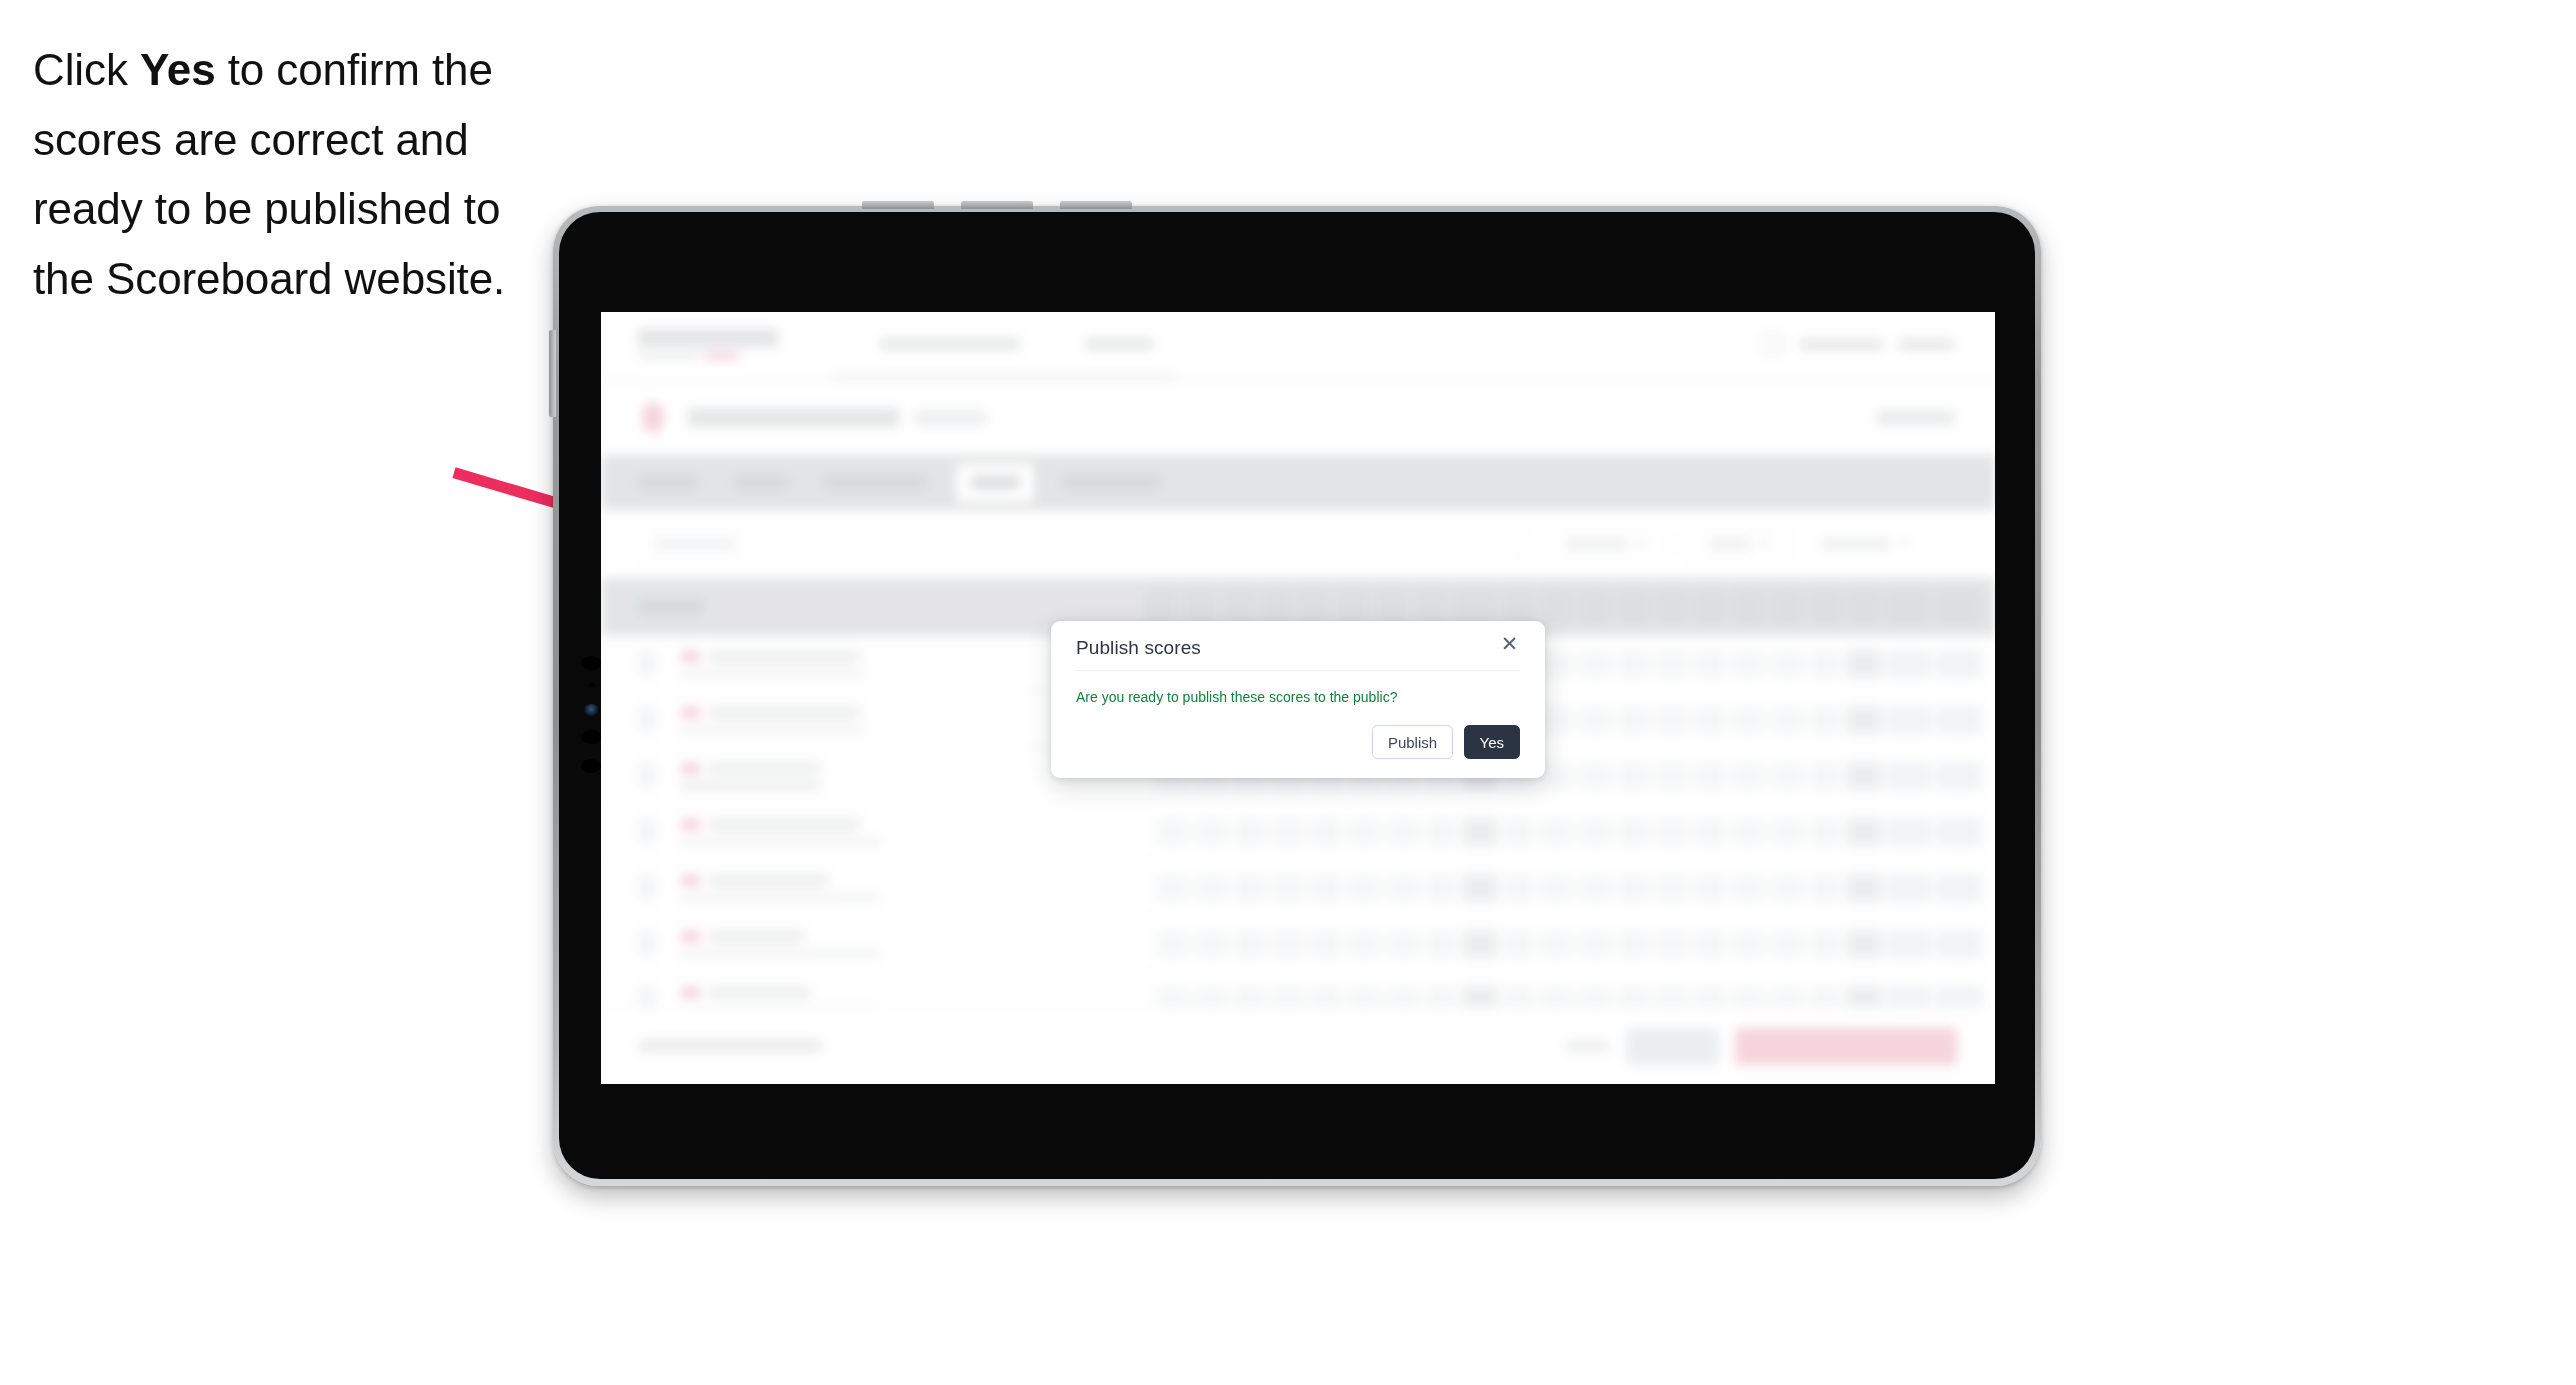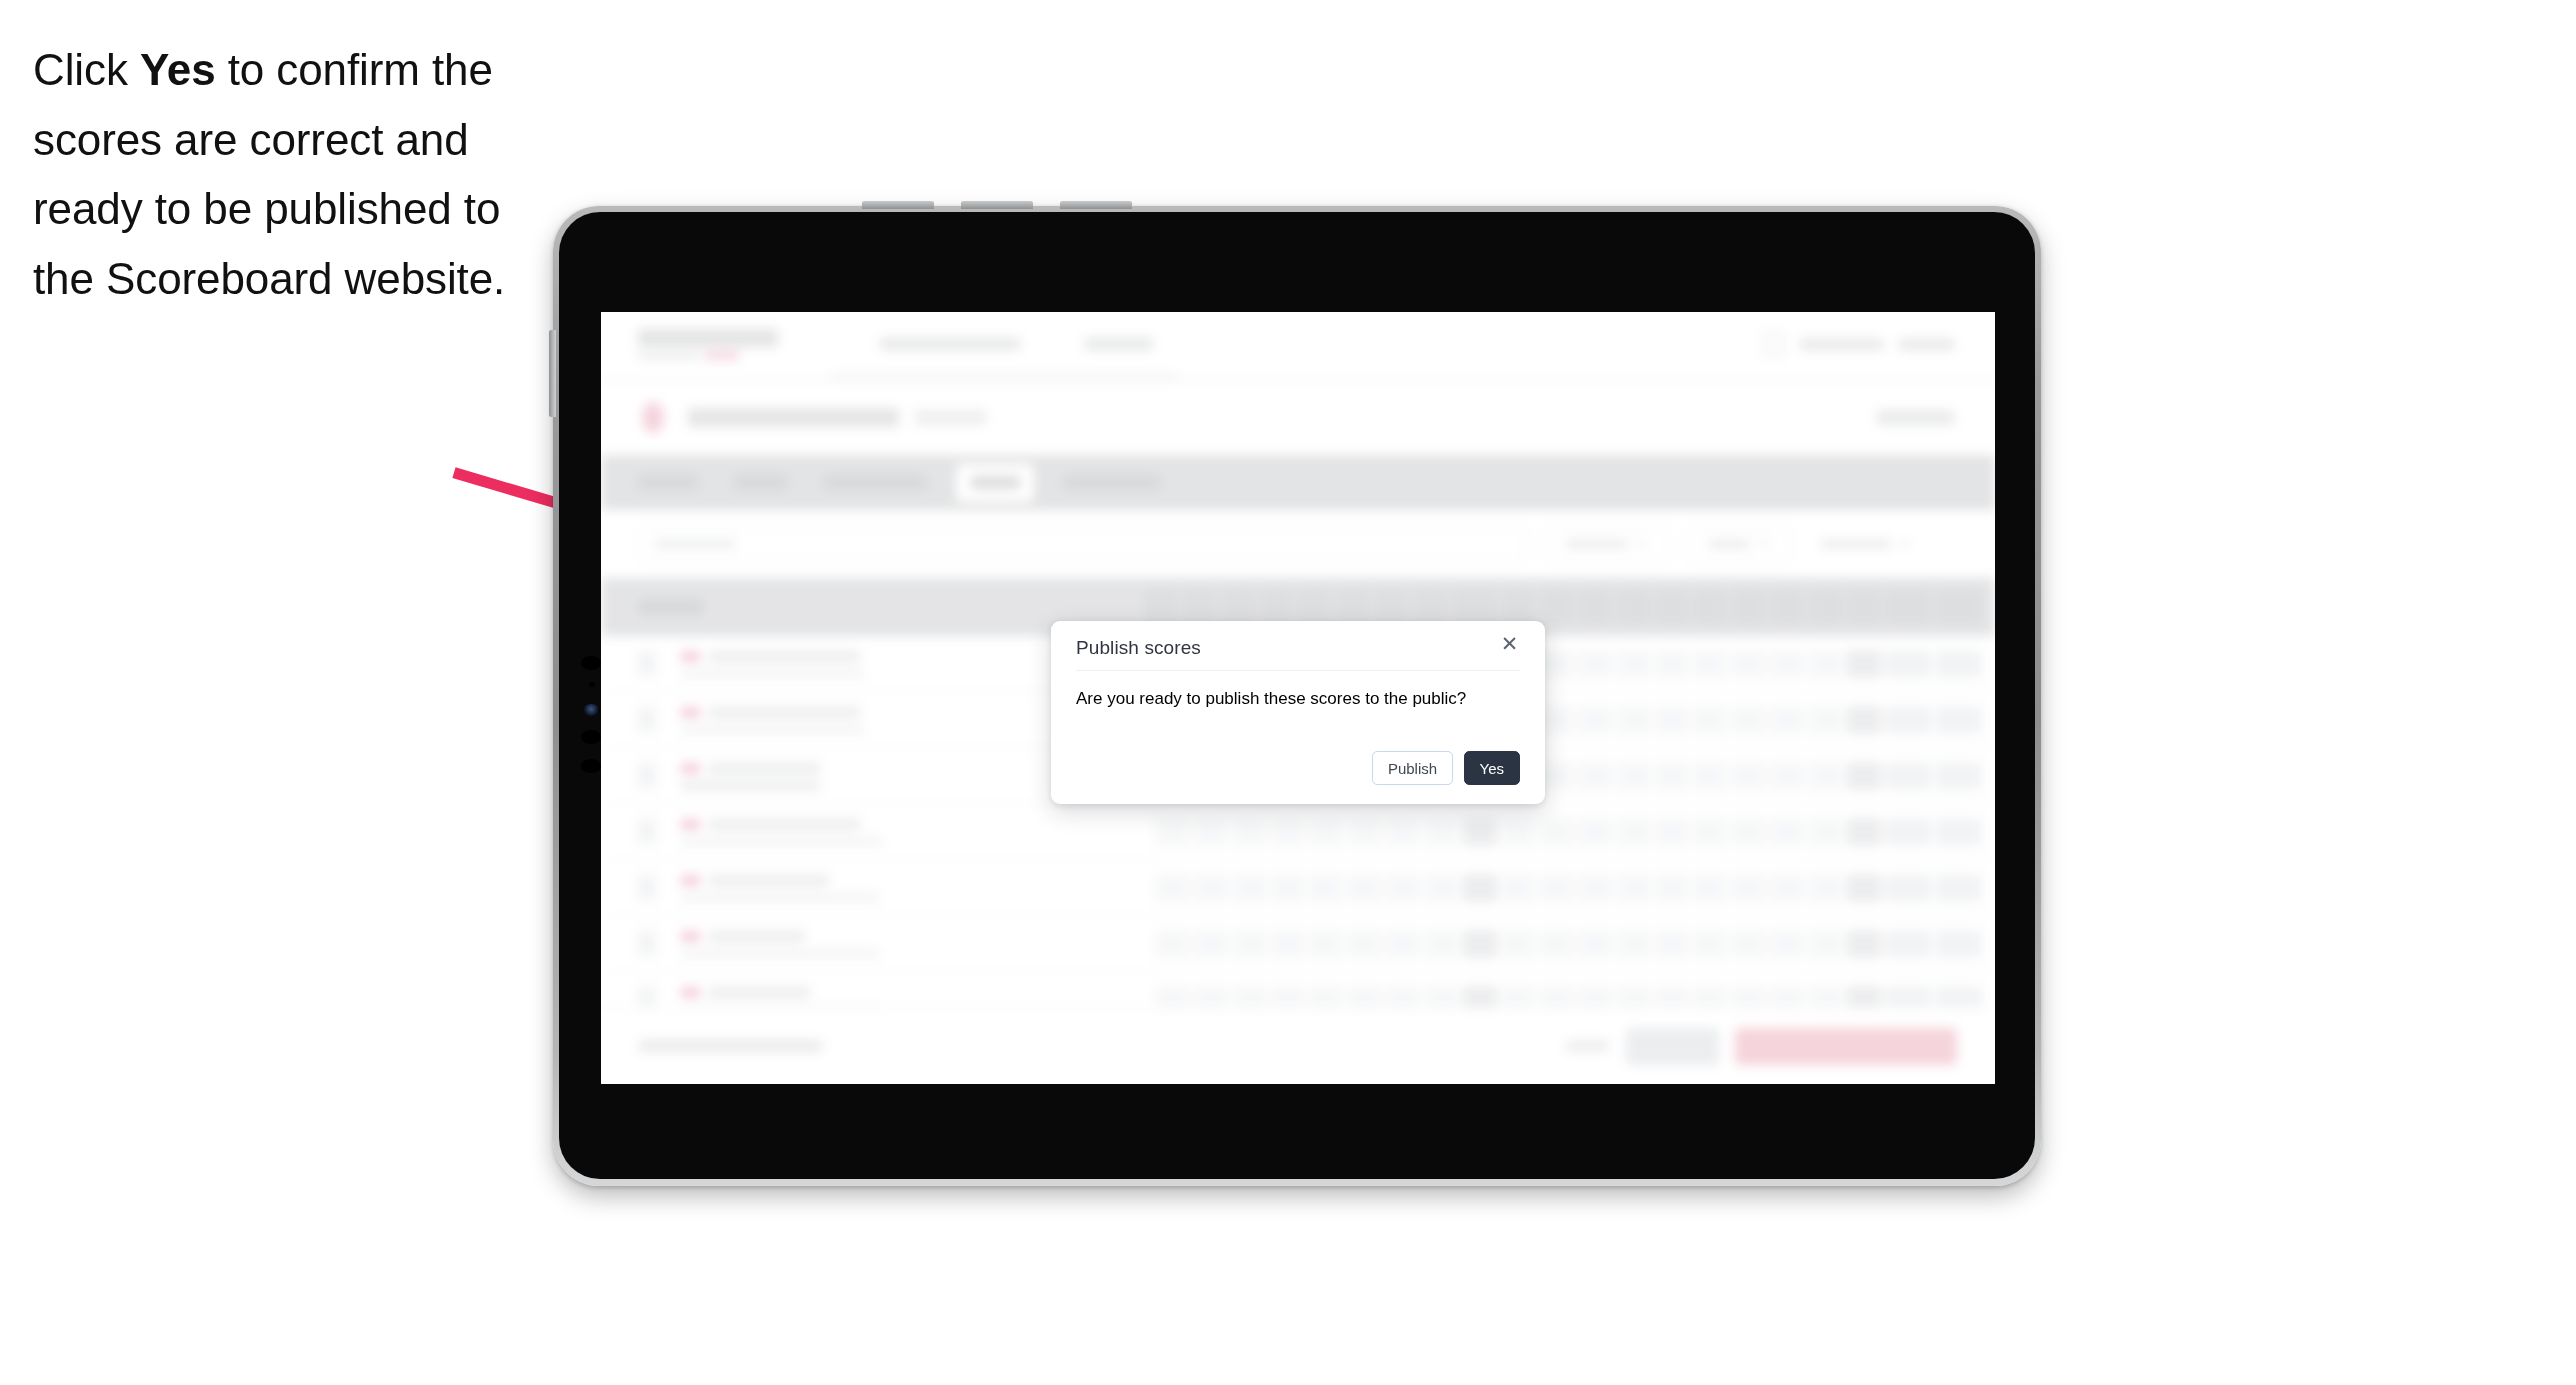--- a/index.html
+++ b/index.html
@@ -279,21 +279,21 @@
     position: absolute; inset: 0;
     background: rgba(255,255,255,0.30);
   }
 
   
   #modal {
     position: absolute;
     left: 450px;
     top: 309px;
     width: 494px;
-    height: 183px;
+    height: 157px;
     background: #ffffff;
     border-radius: 9px;
     box-shadow: 0 7.4px 25px rgba(20,26,38,0.16), 0 1.5px 6px rgba(20,26,38,0.10);
     padding: 0 25px;
   }
 
   .modal-head {
     position: relative;
     padding-top: 16.3px;
     padding-bottom: 10.4px;
@@ -314,22 +314,22 @@
     color: #5c6472;
     font-size: 21px;
     line-height: 1;
     font-weight: 300;
     cursor: pointer;
     background: none; border: none;
     font-family: "Liberation Sans", sans-serif;
   }
   .modal-body {
     padding-top: 18px;
-    font-size: 17px;
-    color: #000000;
+    font-size: 14px;
+    color: #15803d;
   }
   .modal-actions {
     position: absolute;
     right: 25px;
     bottom: 19px;
     display: flex;
     gap: 10.4px;
   }
   .btn {
     font-family: "Liberation Sans", sans-serif;

